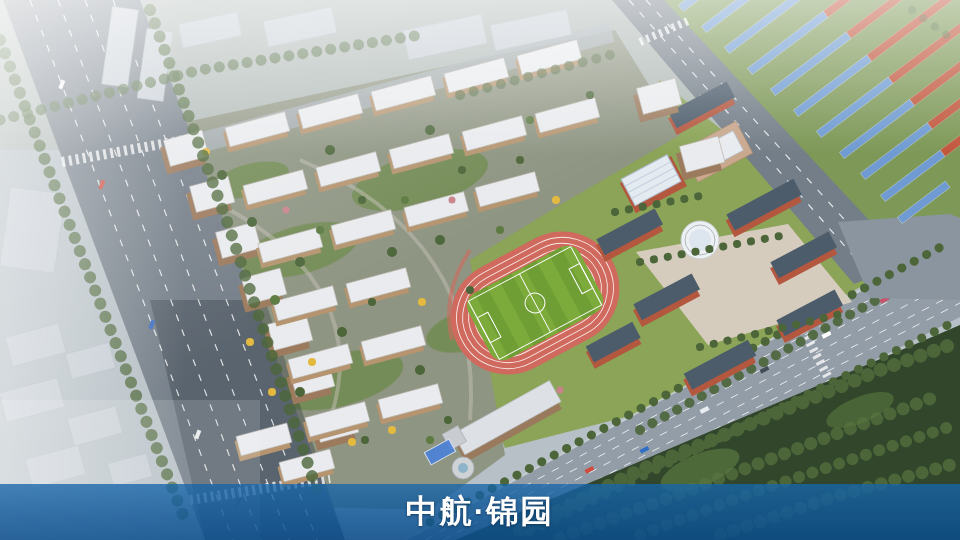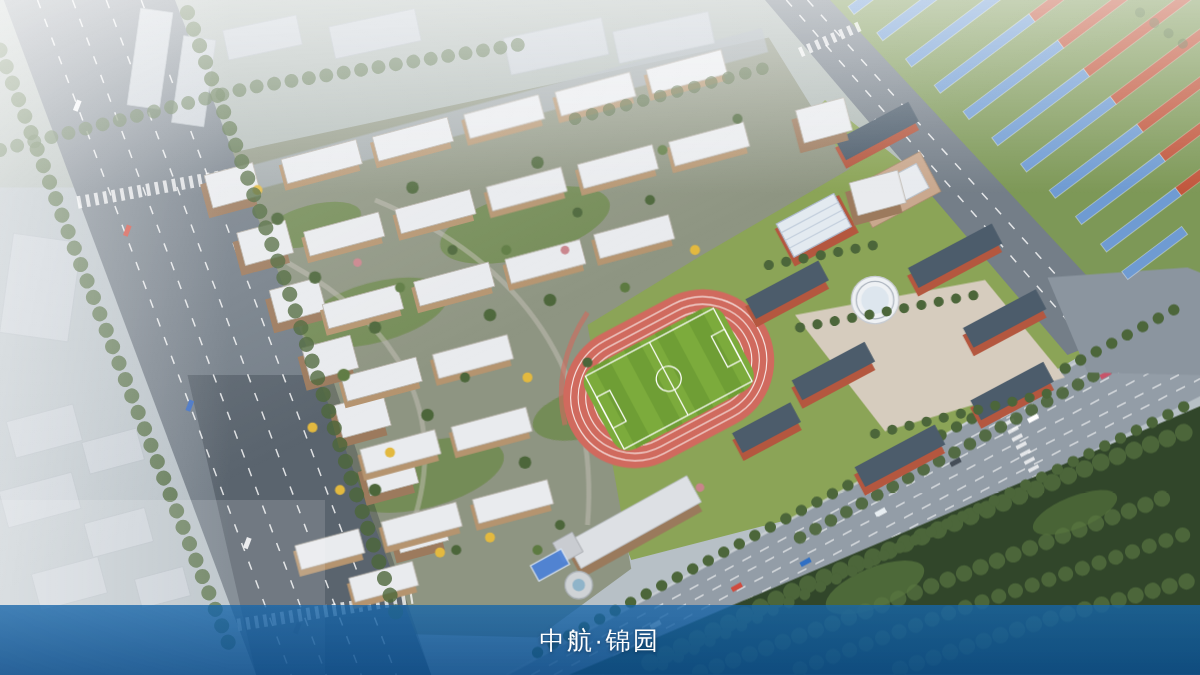--- a/index.html
+++ b/index.html
@@ -17,22 +17,22 @@
   .dash{stroke:#fff;stroke-width:1.2;fill:none;opacity:.8;stroke-dasharray:7 9}
   .xwalk{stroke:#fff;fill:none;opacity:.75;stroke-dasharray:3 4}
   .trow{fill:none;stroke-linecap:round;stroke-dasharray:.1 14;stroke:var(--c-tree_green,#4c663a)}
   .ctx{fill:var(--c-context,#c6cdd4);stroke:#b0b8c0;stroke-width:.6}
   .lane{stroke:#fff;stroke-width:.9;fill:none;opacity:.85}
 
   
   .banner{position:absolute;left:0;right:0;bottom:0;height:56px;
           background:linear-gradient(rgba(23,102,170,.78),rgba(10,77,140,.86));
           display:flex;align-items:center;justify-content:center;}
-  .banner .title{color:var(--c-banner_text,#fff);font-size:20px;letter-spacing:2px;
-          text-shadow:0 1px 3px rgba(0,20,40,.5);font-weight:400;}
+  .banner .title{color:var(--c-banner_text,#fff);font-size:32px;letter-spacing:2px;
+          text-shadow:0 1px 3px rgba(0,20,40,.5);font-weight:700;}
 </style>
 </head>
 <body>
 
 <div class="stage">
 <svg viewBox="0 0 960 540" width="960" height="540">
   <defs>
     <g id="slab">
           <rect class="rf" x="-31" y="-8" width="62" height="21"></rect>
           <rect class="rr" x="-28" y="-12" width="62" height="20"></rect>

